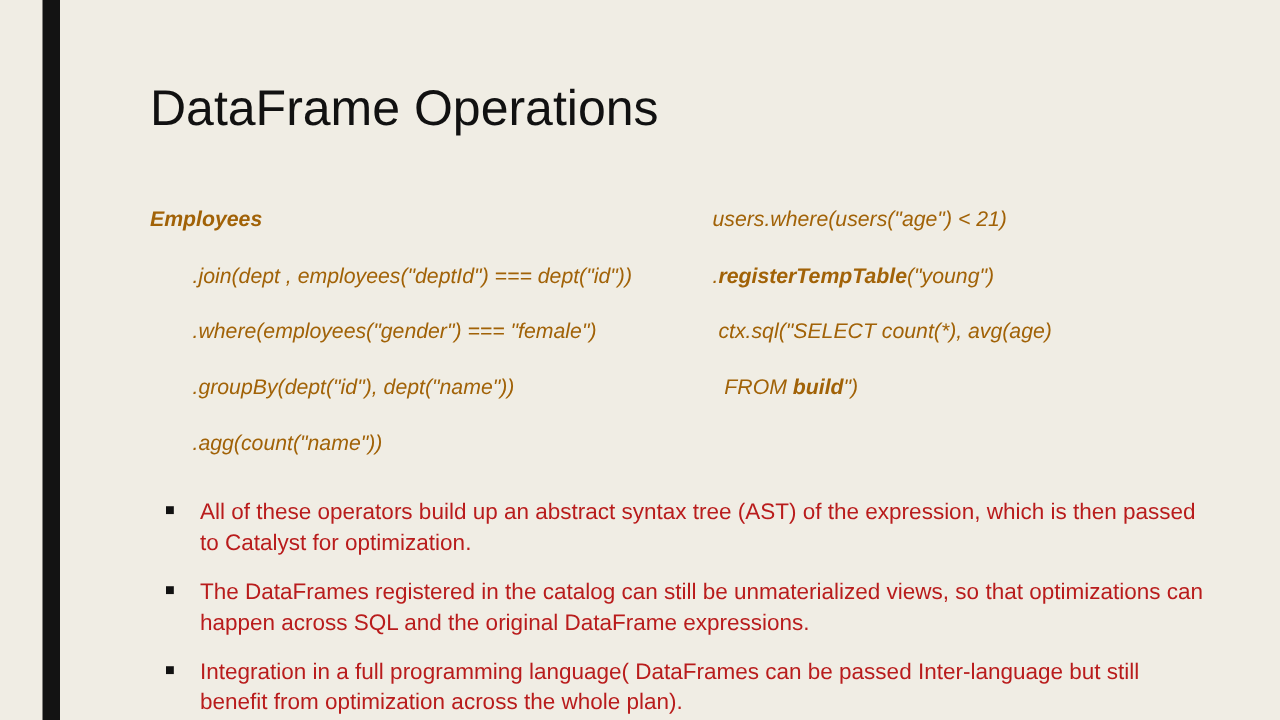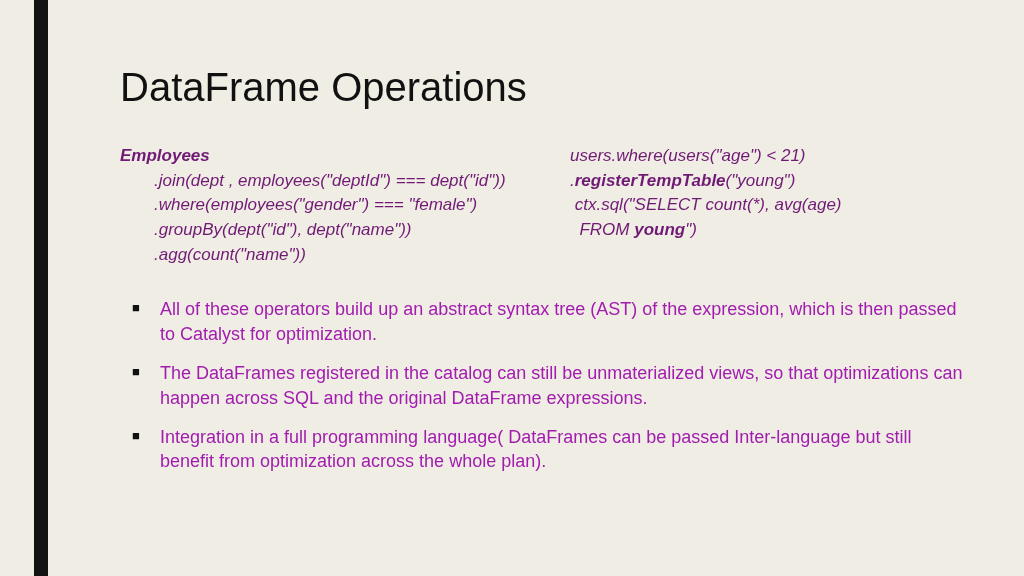--- a/index.html
+++ b/index.html
@@ -37,36 +37,37 @@
     display: flex;
     gap: 40px;
     margin-bottom: 30px;
   }
   .col-left { flex: 0 0 410px; }
   .col-right { flex: 1; }
   .code-line {
     font-size: 17px;
     line-height: 1.45;
     font-style: italic;
-    color: #701a75;
+    color: #a16207;
     white-space: pre;
+    margin-top: 20px;
   }
   .code-line .b { font-weight: 700; }
   .indent1 { padding-left: 34px; }
   ul.bullets {
     list-style: none;
     padding-left: 40px;
   }
   ul.bullets li {
     position: relative;
     font-size: 18px;
     line-height: 1.38;
     margin-bottom: 14px;
     padding-left: 0;
-    color: #a21caf;
+    color: #b91c1c;
   }
   ul.bullets li::before {
     content: "■";
     position: absolute;
     left: -28px;
     top: 2px;
     font-size: 13px;
     color: #111;
   }
   .hl { font-weight: 400; }
@@ -85,21 +86,21 @@
       <div class="code-line"><span class="b">Employees</span></div>
       <div class="code-line indent1">.join(dept , employees("deptId") === dept("id"))</div>
       <div class="code-line indent1">.where(employees("gender") === "female")</div>
       <div class="code-line indent1">.groupBy(dept("id"), dept("name"))</div>
       <div class="code-line indent1">.agg(count("name"))</div>
     </div>
     <div class="col-right">
       <div class="code-line">users.where(users("age") &lt; 21)</div>
       <div class="code-line"><span>.</span><span class="b">registerTempTable</span><span>("young")</span></div>
       <div class="code-line"> ctx.sql("SELECT count(*), avg(age)</div>
-      <div class="code-line"><span>  FROM </span><span class="b">young</span><span>")</span></div>
+      <div class="code-line"><span>  FROM </span><span class="b">build</span><span>")</span></div>
     </div>
   </div>
 
   <ul class="bullets">
     <li><span>All of these operators build up an abstract syntax tree (AST) of the expression, which is then passed to </span><span class="hl">Catalyst</span><span> for optimization.</span></li>
     <li><span>The DataFrames registered in the catalog can still be </span><span class="hl">unmaterialized views</span><span>, so that optimizations can happen across SQL and the original DataFrame expressions.</span></li>
     <li><span>Integration in a full programming language( DataFrames can be passed Inter-language but still benefit from optimization  across the whole plan).</span></li>
   </ul>
 
 </div>

